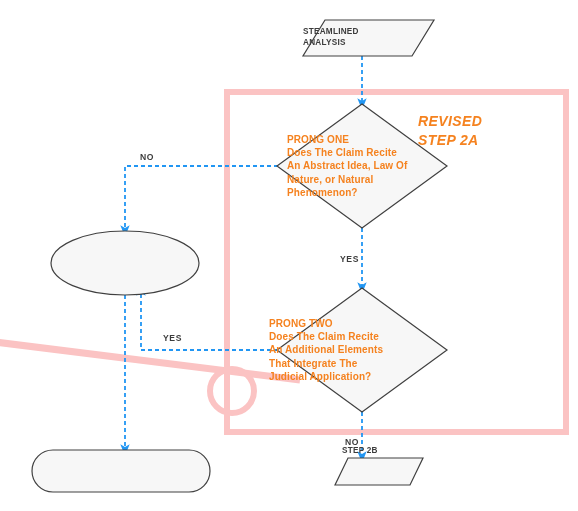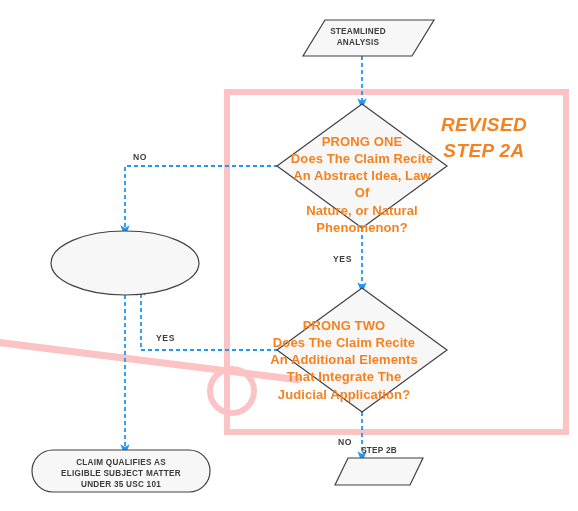--- a/index.html
+++ b/index.html
@@ -19,53 +19,54 @@
   }
   #svg-layer {
     position: absolute;
     left: 0;
     top: 0;
     width: 578px;
     height: 511px;
   }
   .node-label {
     position: absolute;
-    text-align: center;
+    text-align: left;
     line-height: 1.32;
     pointer-events: none;
     white-space: pre-line;
   }
   .lbl-dark {
     color: #3c3c3c;
     font-weight: bold;
     font-size: 8.2px;
     letter-spacing: 0.25px;
   }
   .lbl-orange {
     color: #f5821f;
     font-weight: bold;
-    font-size: 13px;
+    font-size: 10px;
     letter-spacing: 0.1px;
   }
   .edge-label {
     position: absolute;
     color: #3c3c3c;
     font-weight: bold;
     font-size: 8.6px;
     letter-spacing: 0.6px;
+    margin-left: 7px;
   }
   .zone-label {
     position: absolute;
     color: #f5821f;
     font-weight: bold;
     font-style: italic;
-    font-size: 19px;
+    font-size: 14px;
     letter-spacing: 0.4px;
     line-height: 1.35;
-    text-align: center;
+    text-align: left;
     white-space: pre-line;
   }
 </style>
 </head>
 <body>
 
 <div id="canvas">
 
   <svg id="svg-layer" viewBox="0 0 578 511">
     <defs>
@@ -120,23 +121,20 @@
 Nature, or Natural
 Phenomenon?</div>
 
   <div class="node-label lbl-orange" style="left:269px; top:317px; width:150px;">PRONG TWO
 Does The Claim Recite
 An Additional Elements
 That Integrate The
 Judicial Application?</div>
 
 
-  <div class="node-label lbl-dark" style="left:32px; top:458px; width:178px;">CLAIM QUALIFIES AS
-ELIGIBLE SUBJECT MATTER
-UNDER 35 USC 101</div>
 
   <div class="node-label lbl-dark" style="left:342px; top:446px; width:74px;">STEP 2B</div>
 
   <div class="edge-label" style="left:133px; top:152px;">NO</div>
 
   <div class="edge-label" style="left:333px; top:254px;">YES</div>
 
   <div class="edge-label" style="left:156px; top:333px;">YES</div>
 
   <div class="edge-label" style="left:338px; top:437px;">NO</div>

